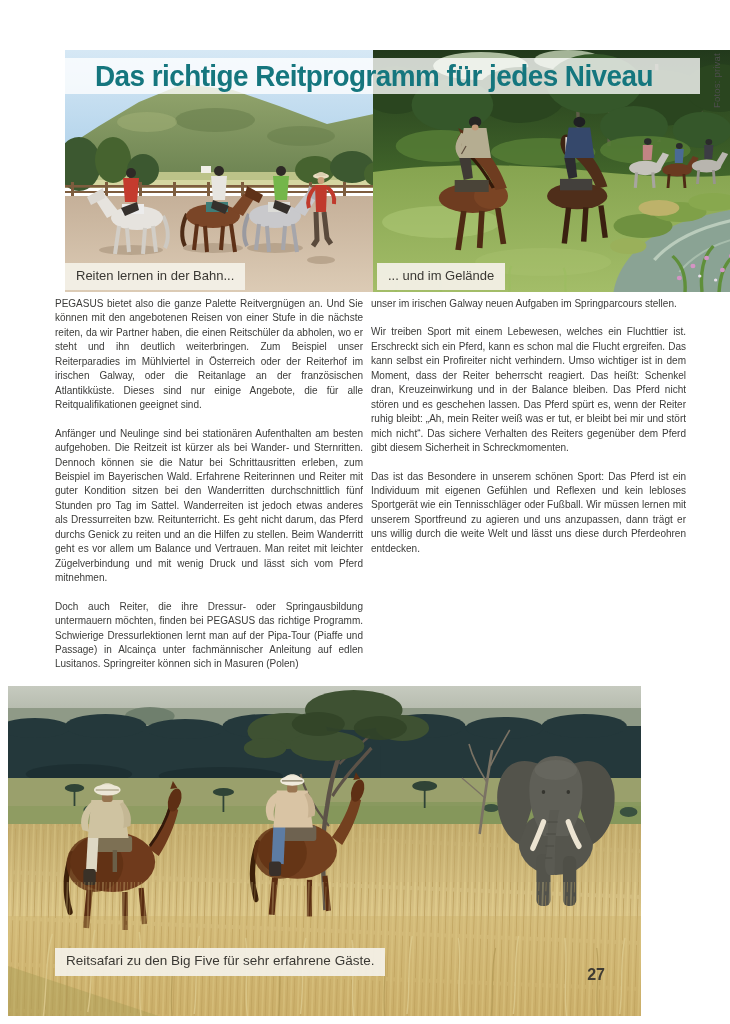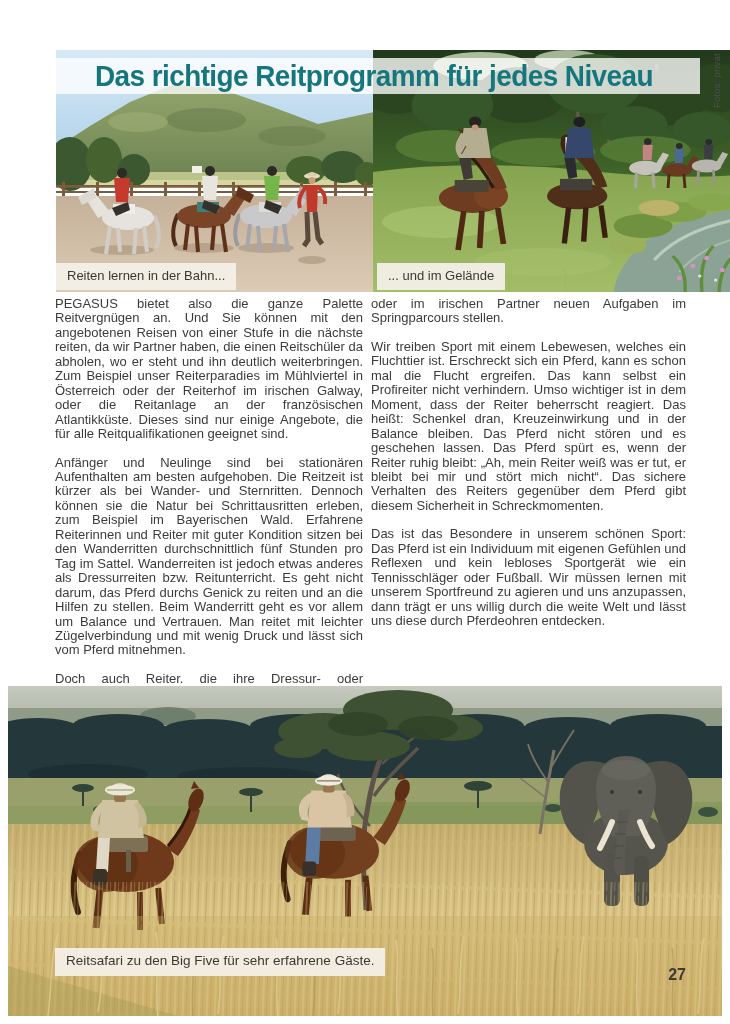--- a/index.html
+++ b/index.html
@@ -5,21 +5,21 @@
   html,body{margin:0;padding:0;background:#e8e8e8;}
   .page{
     position:relative; width:730px; height:1024px; margin:0 auto;
     background:#ffffff; overflow:hidden;
     font-family:"Liberation Sans", sans-serif; color:#3b3b39;
   }
   
   figure{margin:0;}
   .photo{position:absolute; overflow:hidden;}
   .photo svg{display:block; width:100%; height:100%;}
-  .photo-arena{left:56px; top:50px; width:318px; height:242px;}
+  .photo-arena{left:65px; top:50px; width:318px; height:242px;}
   .photo-terrain{left:373px; top:50px; width:371px; height:242px;}
   .caption{
     position:absolute; background:rgba(243,240,231,.94);
     color:#3a3833; font-size:13px; line-height:1.25; padding:5px 11px 6px;
     white-space:nowrap;
   }
   .photo-arena .caption{left:0; bottom:2px;}
   .photo-terrain .caption{left:4px; bottom:2px;}
   
   .title-band{
@@ -33,29 +33,29 @@
   }
   
   .credit{
     position:absolute; left:711px; top:108px;
     transform:rotate(-90deg); transform-origin:0 0;
     font-size:9.5px; color:#4e4e4e; letter-spacing:.2px; white-space:nowrap;
   }
   
   .col{
     position:absolute; top:297px; height:386px; overflow:hidden;
-    font-size:13px; line-height:14.45px; text-align:justify;
+    font-size:10px; line-height:14.45px; text-align:justify;
     hyphens:auto; -webkit-hyphens:auto;
   }
   .col-left{left:55px; width:308px;}
   .col-right{left:371px; width:315px;}
   .col p{margin:0 0 14px;}
   .col p.tight{margin:0;}
   
-  .photo-safari{left:8px; top:686px; width:714px; height:330px;}
+  .photo-safari{left:8px; top:686px; width:633px; height:330px;}
   .photo-safari .caption{left:47px; bottom:40px; font-size:13.5px;}
   .page-number{
     position:absolute; right:36px; bottom:32px;
     font-size:16px; font-weight:bold; color:#3f3b33;
   }
 </style>
 </head>
 <body>
 
 <div class="page">
@@ -331,21 +331,21 @@
   </div>
 
   <div class="credit">Fotos: privat</div>
 
   <section class="col col-left">
     <p>PEGASUS bietet also die ganze Palette Reitvergnügen an. Und Sie können mit den angebotenen Reisen von einer Stufe in die nächste reiten, da wir Partner haben, die einen Reitschüler da abholen, wo er steht und ihn deutlich weiterbringen. Zum Beispiel unser Reiterparadies im Mühlviertel in Österreich oder der Reiterhof im irischen Galway, oder die Reitanlage an der französischen Atlantikküste. Dieses sind nur einige Angebote, die für alle Reitqualifikationen geeignet sind.</p>
     <p>Anfänger und Neulinge sind bei stationären Aufenthalten am besten aufgehoben. Die Reitzeit ist kürzer als bei Wander- und Sternritten. Dennoch können sie die Natur bei Schrittausritten erleben, zum Beispiel im Bayerischen Wald. Erfahrene Reiterinnen und Reiter mit guter Kondition sitzen bei den Wanderritten durchschnittlich fünf Stunden pro Tag im Sattel. Wanderreiten ist jedoch etwas anderes als Dressurreiten bzw. Reitunterricht. Es geht nicht darum, das Pferd durchs Genick zu reiten und an die Hilfen zu stellen. Beim Wanderritt geht es vor allem um Balance und Vertrauen. Man reitet mit leichter Zügelverbindung und mit wenig Druck und lässt sich vom Pferd mitnehmen.</p>
     <p class="tight">Doch auch Reiter, die ihre Dressur- oder Springausbildung untermauern möchten, finden bei PEGASUS das richtige Programm. Schwierige Dressurlektionen lernt man auf der Pipa-Tour (Piaffe und Passage) in Alcainça unter fachmännischer Anleitung auf edlen Lusitanos. Springreiter können sich in Masuren (Polen)</p>
   </section>
   <section class="col col-right">
-    <p>oder im irischen Partner neuen Aufgaben im Springparcours stellen.</p>
+    <p>unser im irischen Galway neuen Aufgaben im Springparcours stellen.</p>
     <p>Wir treiben Sport mit einem Lebewesen, welches ein Fluchttier ist. Erschreckt sich ein Pferd, kann es schon mal die Flucht ergreifen. Das kann selbst ein Profireiter nicht verhindern. Umso wichtiger ist in dem Moment, dass der Reiter beherrscht reagiert. Das heißt: Schenkel dran, Kreuzeinwirkung und in der Balance bleiben. Das Pferd nicht stören und es geschehen lassen. Das Pferd spürt es, wenn der Reiter ruhig bleibt: „Ah, mein Reiter weiß was er tut, er bleibt bei mir und stört mich nicht“. Das sichere Verhalten des Reiters gegenüber dem Pferd gibt diesem Sicherheit in Schreckmomenten.</p>
     <p class="tight">Das ist das Besondere in unserem schönen Sport: Das Pferd ist ein Individuum mit eigenen Gefühlen und Reflexen und kein lebloses Sportgerät wie ein Tennisschläger oder Fußball. Wir müssen lernen mit unserem Sportfreund zu agieren und uns anzupassen, dann trägt er uns willig durch die weite Welt und lässt uns diese durch Pferdeohren entdecken.</p>
 
   </section>
 
   <figure class="photo photo-safari">
     <svg viewBox="0 0 714 330" preserveAspectRatio="none">
       <defs>
         <linearGradient id="sSky" x1="0" y1="0" x2="0" y2="1">
           <stop offset="0" stop-color="#c6cabf"></stop>

